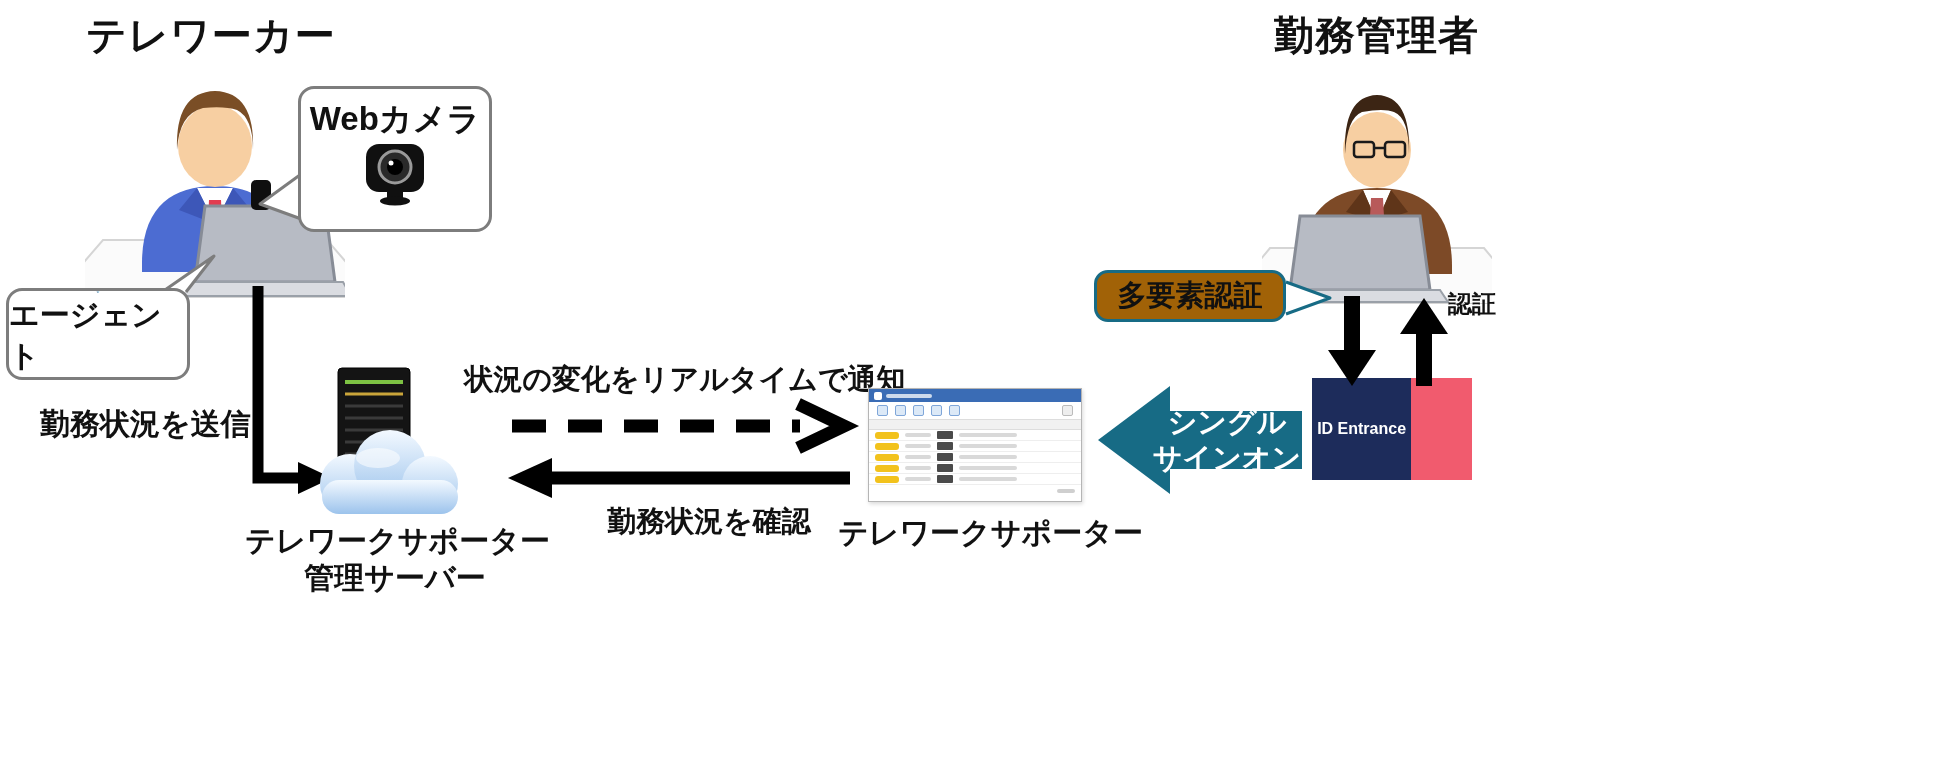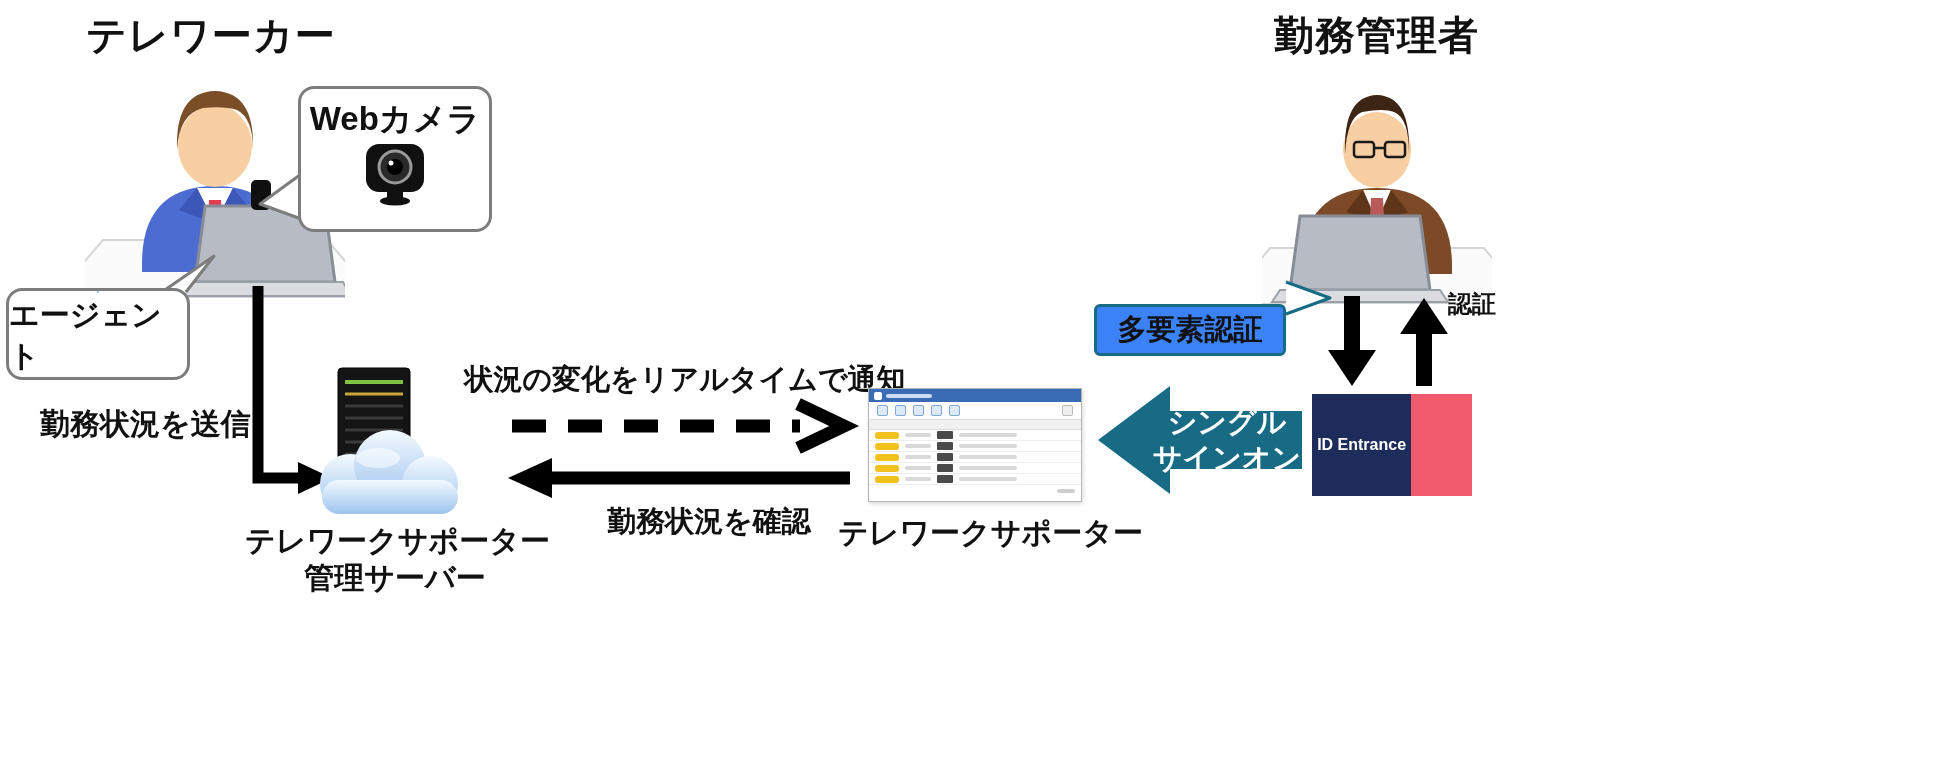--- a/index.html
+++ b/index.html
@@ -9,22 +9,22 @@
   .heading{font-size:40px;font-weight:700;letter-spacing:1px;white-space:nowrap;}
   .lbl{font-weight:700;white-space:nowrap;}
   .center{text-align:center;}
 
   .bubble{background:#fff;border:3px solid #7d7d7d;border-radius:16px;box-sizing:border-box;}
   .webcam-bubble{display:flex;flex-direction:column;align-items:center;padding-top:8px;}
   .webcam-bubble .t{font-size:33px;font-weight:700;}
   .agent-callout{display:flex;flex-direction:column;align-items:center;justify-content:center;gap:2px;}
   .agent-callout .t{font-size:30px;font-weight:700;}
 
-  .mfa{background:#3b82f6;border:3px solid var(--sso-teal,#176b85);border-radius:6px;box-sizing:border-box;
-       display:flex;align-items:center;justify-content:center;font-size:29px;font-weight:700;margin-top:34px;}
+  .mfa{background:#a16207;border:3px solid var(--sso-teal,#176b85);border-radius:14px;box-sizing:border-box;
+       display:flex;align-items:center;justify-content:center;font-size:29px;font-weight:700;}
 
   .sso-text{display:flex;flex-direction:column;align-items:center;justify-content:center;
             color:#fff;font-size:29px;font-weight:700;line-height:36px;}
 
   .idbox{display:flex;box-sizing:border-box;}
   .idbox .navy{flex:0 0 62%;background:var(--id-navy,#1d2c5b);display:flex;align-items:center;justify-content:center;
                color:#fff;font-weight:700;font-size:16px;white-space:nowrap;}
   .idbox .pink{flex:1 1 auto;background:var(--id-pink,#f15b6e);}
 
   
@@ -222,21 +222,21 @@
   <div class="abs" style="left:1092px;top:382px;width:215px;height:116px;">
     <svg width="215" height="116" viewBox="0 0 215 116">
       <polygon points="6,58 78,4 78,29 210,29 210,87 78,87 78,112" fill="var(--sso-teal,#176b85)"></polygon>
     </svg>
   </div>
   <div class="abs sso-text" style="left:1152px;top:398px;width:150px;height:84px;">
     <div>シングル</div>
     <div>サインオン</div>
   </div>
 
-  <div class="abs idbox" style="left:1312px;top:394px;width:160px;height:102px;">
+  <div class="abs idbox" style="left:1312px;top:378px;width:160px;height:102px;">
     <div class="navy">ID Entrance</div>
     <div class="pink"></div>
   </div>
 
   <div class="abs" style="left:1262px;top:68px;width:230px;height:236px;">
     <svg width="230" height="236" viewBox="0 0 230 236">
       <g>
         <polygon points="8,180 222,180 268,236 -38,236" fill="#fbfbfb" stroke="#d5d5d5" stroke-width="2"></polygon>
       </g>
       <g>

